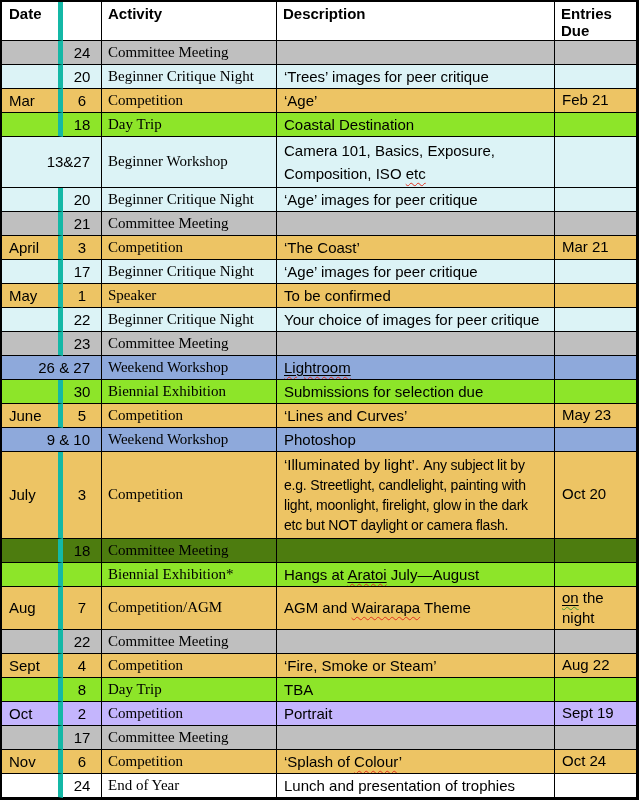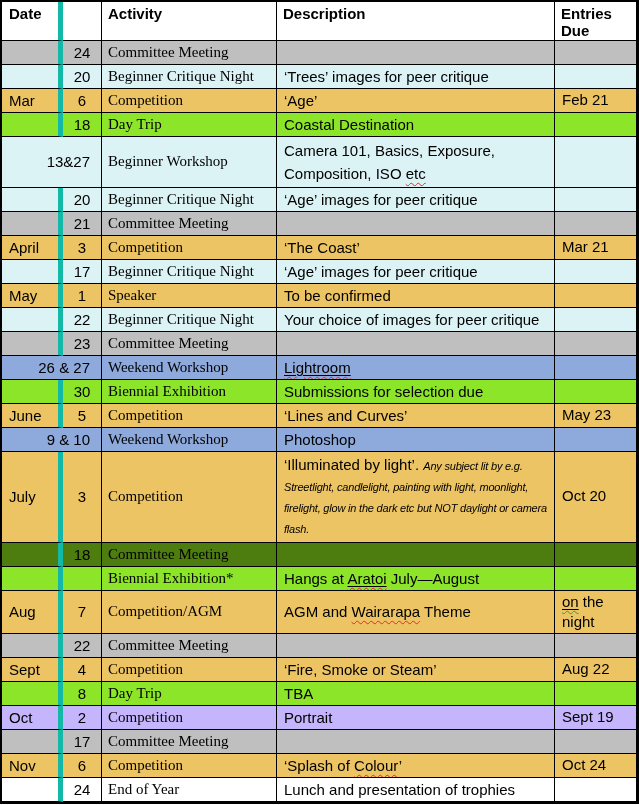--- a/index.html
+++ b/index.html
@@ -16,21 +16,21 @@
   .c-dayspan{text-align:right;padding-right:11px;}
   .c-act{padding-left:6px;white-space:nowrap;font-family:Liberation Serif, serif;}
   .c-desc{padding-left:7px;white-space:nowrap;}
   .c-desc.wrap{white-space:normal;padding:2px 8px 2px 7px;line-height:23px;}
   .c-ent{padding:1px 4px 1px 7px;line-height:1.35;}
   tr.rh-tall2 td{height:48px;}
   tr.rh-july td{height:80px;}
   tr.rh-aug td{height:43px;}
   .july-desc{white-space:normal;line-height:19px;padding:3px 7px;}
   .jt{font-size:15px;}
-  .jd{font-size:11px;letter-spacing:-0.2px;font-style:italic;}
+  .jd{font-size:14px;letter-spacing:-0.2px;}
   .u{text-decoration:underline;text-decoration-thickness:1px;text-underline-offset:2px;}
   .sq-red{text-decoration:underline wavy #e03020;text-decoration-thickness:1px;text-underline-offset:3px;}
   .sq-green{text-decoration:underline wavy #3d9b35;text-decoration-thickness:1px;text-underline-offset:3px;}
 </style>
 </head>
 <body>
 
 <table>
   <colgroup>
     <col style="width:61px">

